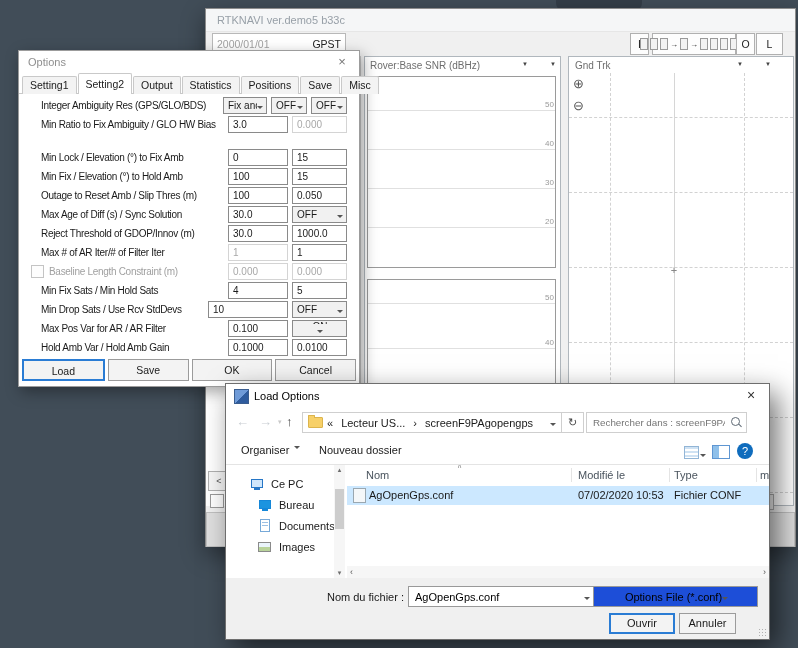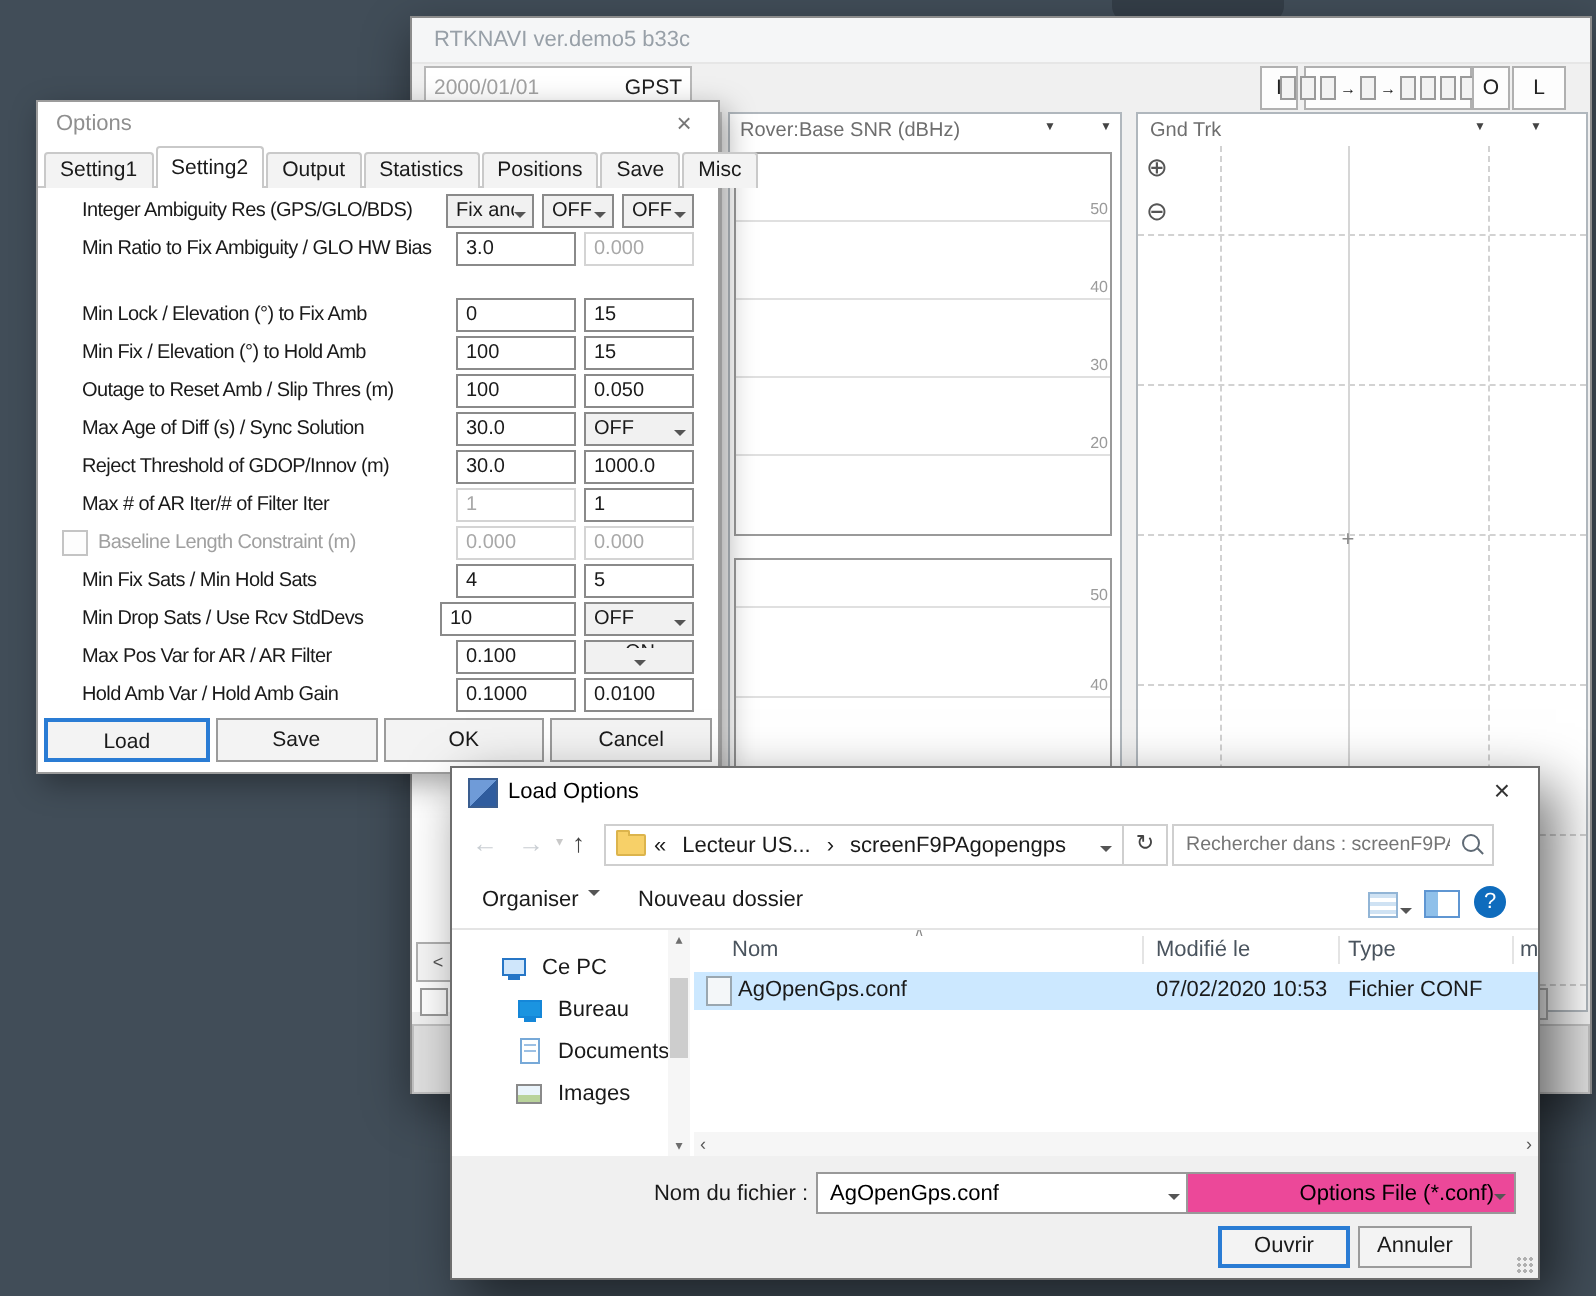--- a/index.html
+++ b/index.html
@@ -143,22 +143,22 @@
   #sort-ind{position:absolute;left:110px;top:-3px;font-size:7px;color:#8a8a8a}
   #ld-row{position:absolute;left:0;right:0;top:21px;height:19px;background:#cce8ff}
   #ld-row .cell{position:absolute;top:0;height:19px;line-height:19px;font-size:11px;color:#1a1a1a;white-space:nowrap}
   .i-file{position:absolute;left:6px;top:2px;width:11px;height:13px;border:1px solid #9aa7b0;background:#f4f7f9}
   #ld-hscroll{position:absolute;left:0;right:0;bottom:0;height:12px;background:#f6f6f6}
   #ld-hscroll .sa{position:absolute;top:0;height:12px;line-height:12px;font-size:9px;color:#555}
   #ld-footer{position:absolute;left:0;right:0;top:194px;bottom:0;background:#f0f0f0}
   #fn-label{position:absolute;left:86px;top:13px;width:92px;text-align:right;color:#1a1a1a}
   #fn-combo{position:absolute;left:182px;top:8px;width:175px;height:19px;border:1px solid #999;background:#fff;
             display:flex;align-items:center;justify-content:space-between;padding:0 4px 0 6px;box-sizing:content-box}
-  #ft-combo{position:absolute;left:367px;top:8px;width:153px;height:19px;border:1px solid #999;background:#ec4899;
-            display:flex;align-items:center;justify-content:flex-end;padding:0 4px 0 6px}
+  #ft-combo{position:absolute;left:367px;top:8px;width:153px;height:19px;border:1px solid #999;background:#1d4ed8;
+            display:flex;align-items:center;justify-content:center;padding:0 4px 0 6px}
   #btn-open{position:absolute;left:383px;top:35px;width:66px;height:21px;border:2px solid #2a7cd4;background:#f3f3f3;
             text-align:center;line-height:17px;box-sizing:border-box;color:#1a1a1a}
   #btn-cancel{position:absolute;left:453px;top:35px;width:57px;height:21px;border:1px solid #9b9b9b;background:#f3f3f3;
             text-align:center;line-height:19px;box-sizing:border-box;color:#1a1a1a}
   #grip{position:absolute;right:2px;bottom:2px;width:9px;height:9px;
         background-image:radial-gradient(#b0b0b0 1px,transparent 1px);background-size:3px 3px}
 </style>
 </head>
 <body>
 
@@ -338,21 +338,21 @@
         <div class="orow">
           <div class="olabel">Min Fix Sats / Min Hold Sats</div>
           <div class="octrls">
             <div class="oinput" style="width: 60px;">4</div>
             <div class="oinput" style="width: 55px;">5</div>
           </div>
         </div>
         <div class="orow">
           <div class="olabel">Min Drop Sats / Use Rcv StdDevs</div>
           <div class="octrls">
-            <div class="oinput" style="width: 68px;">10</div>
+            <div class="oinput" style="width: 80px;">10</div>
             <div class="combo" style="width: 55px;">
               <span class="cv">OFF</span>
               <span class="chev"></span>
             </div>
           </div>
         </div>
         <div class="orow">
           <div class="olabel">Max Pos Var for AR / AR Filter</div>
           <div class="octrls">
             <div class="oinput" style="width: 60px;">0.100</div>

